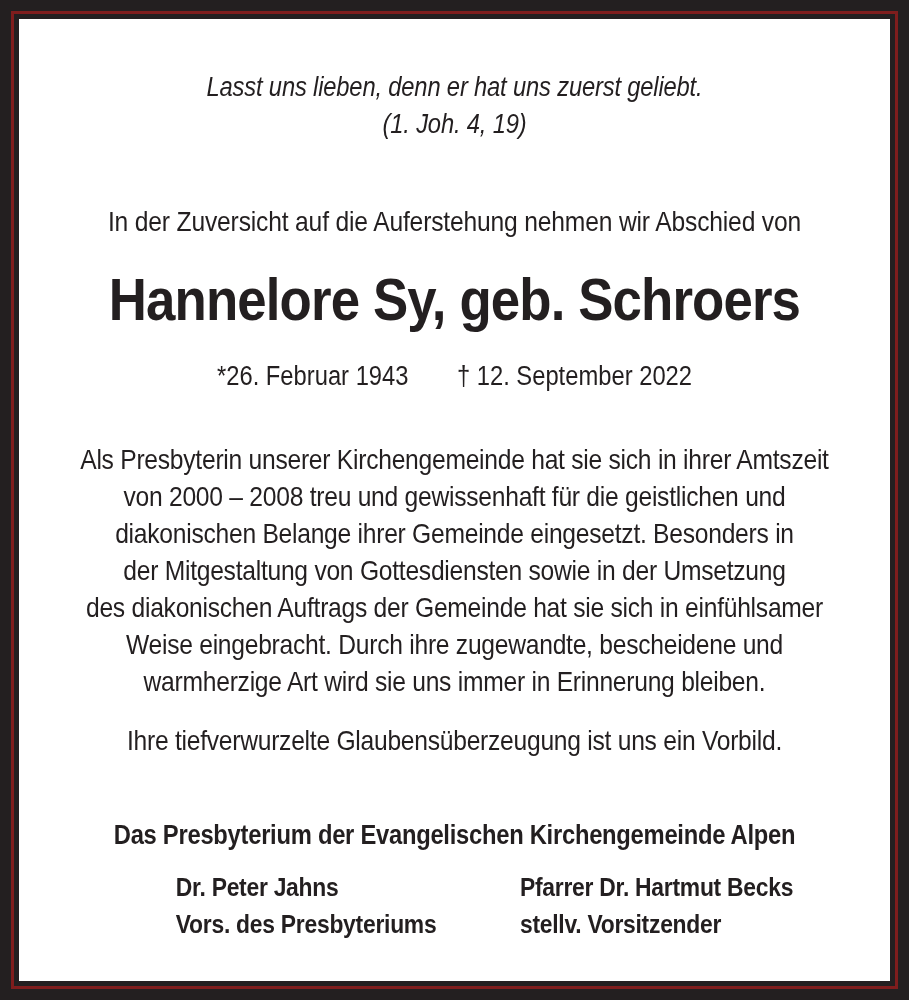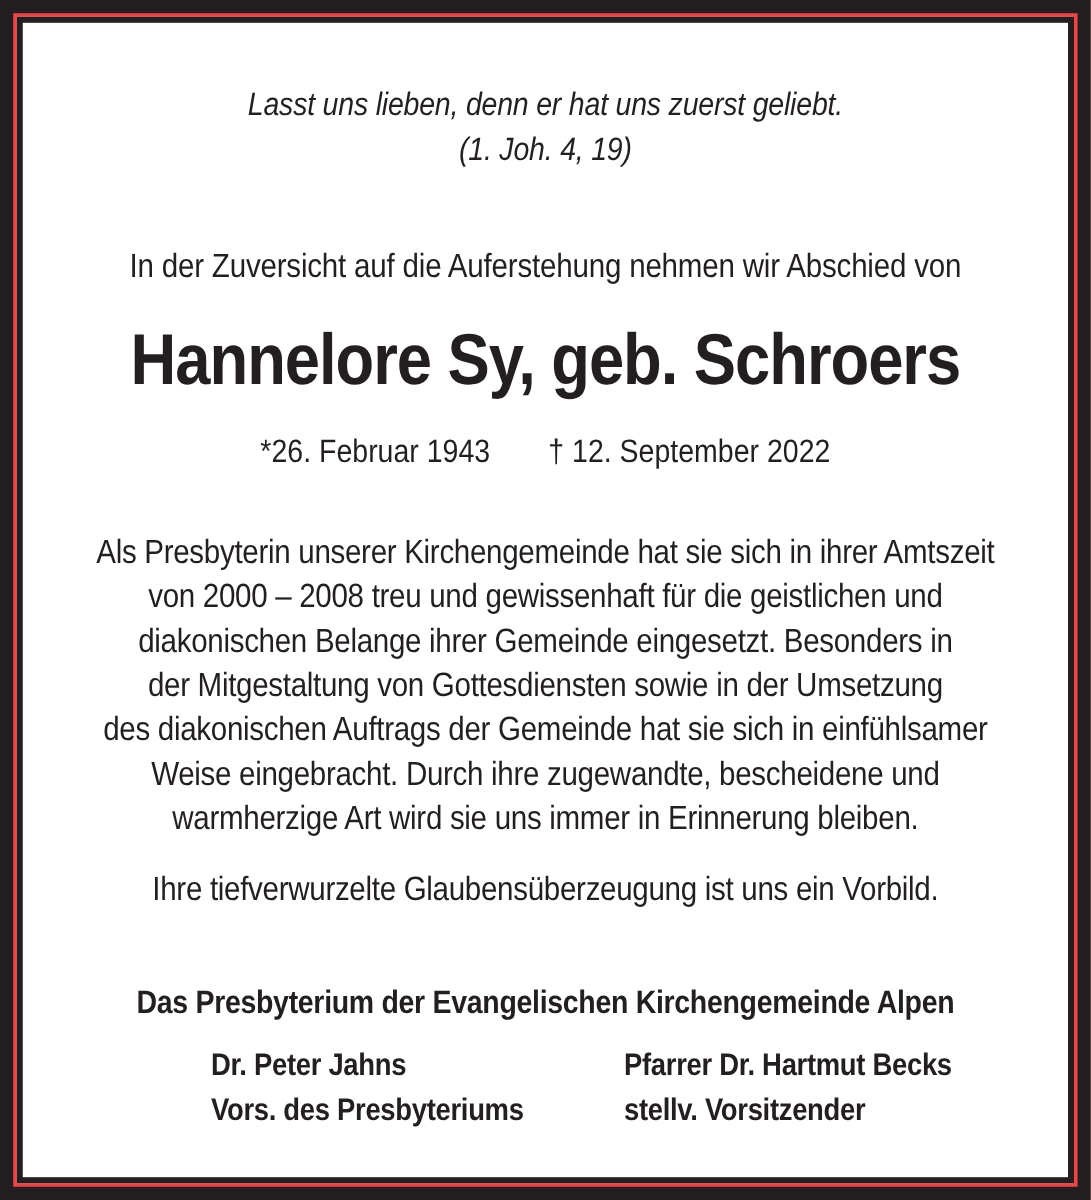--- a/index.html
+++ b/index.html
@@ -6,21 +6,21 @@
     margin: 0;
     padding: 0;
     background: #ffffff;
   }
   * { box-sizing: border-box; }
 
   .frame {
     width: 909px;
     height: 1000px;
     border: 11px solid #231f20;
-    background: #ef4444;
+    background: #7f1d1d;
     padding: 3px;
   }
   .inner {
     width: 100%;
     height: 100%;
     border: 5px solid #231f20;
     background: #ffffff;
     overflow: hidden;
     font-family: "Liberation Sans", sans-serif;
     color: #231f20;

